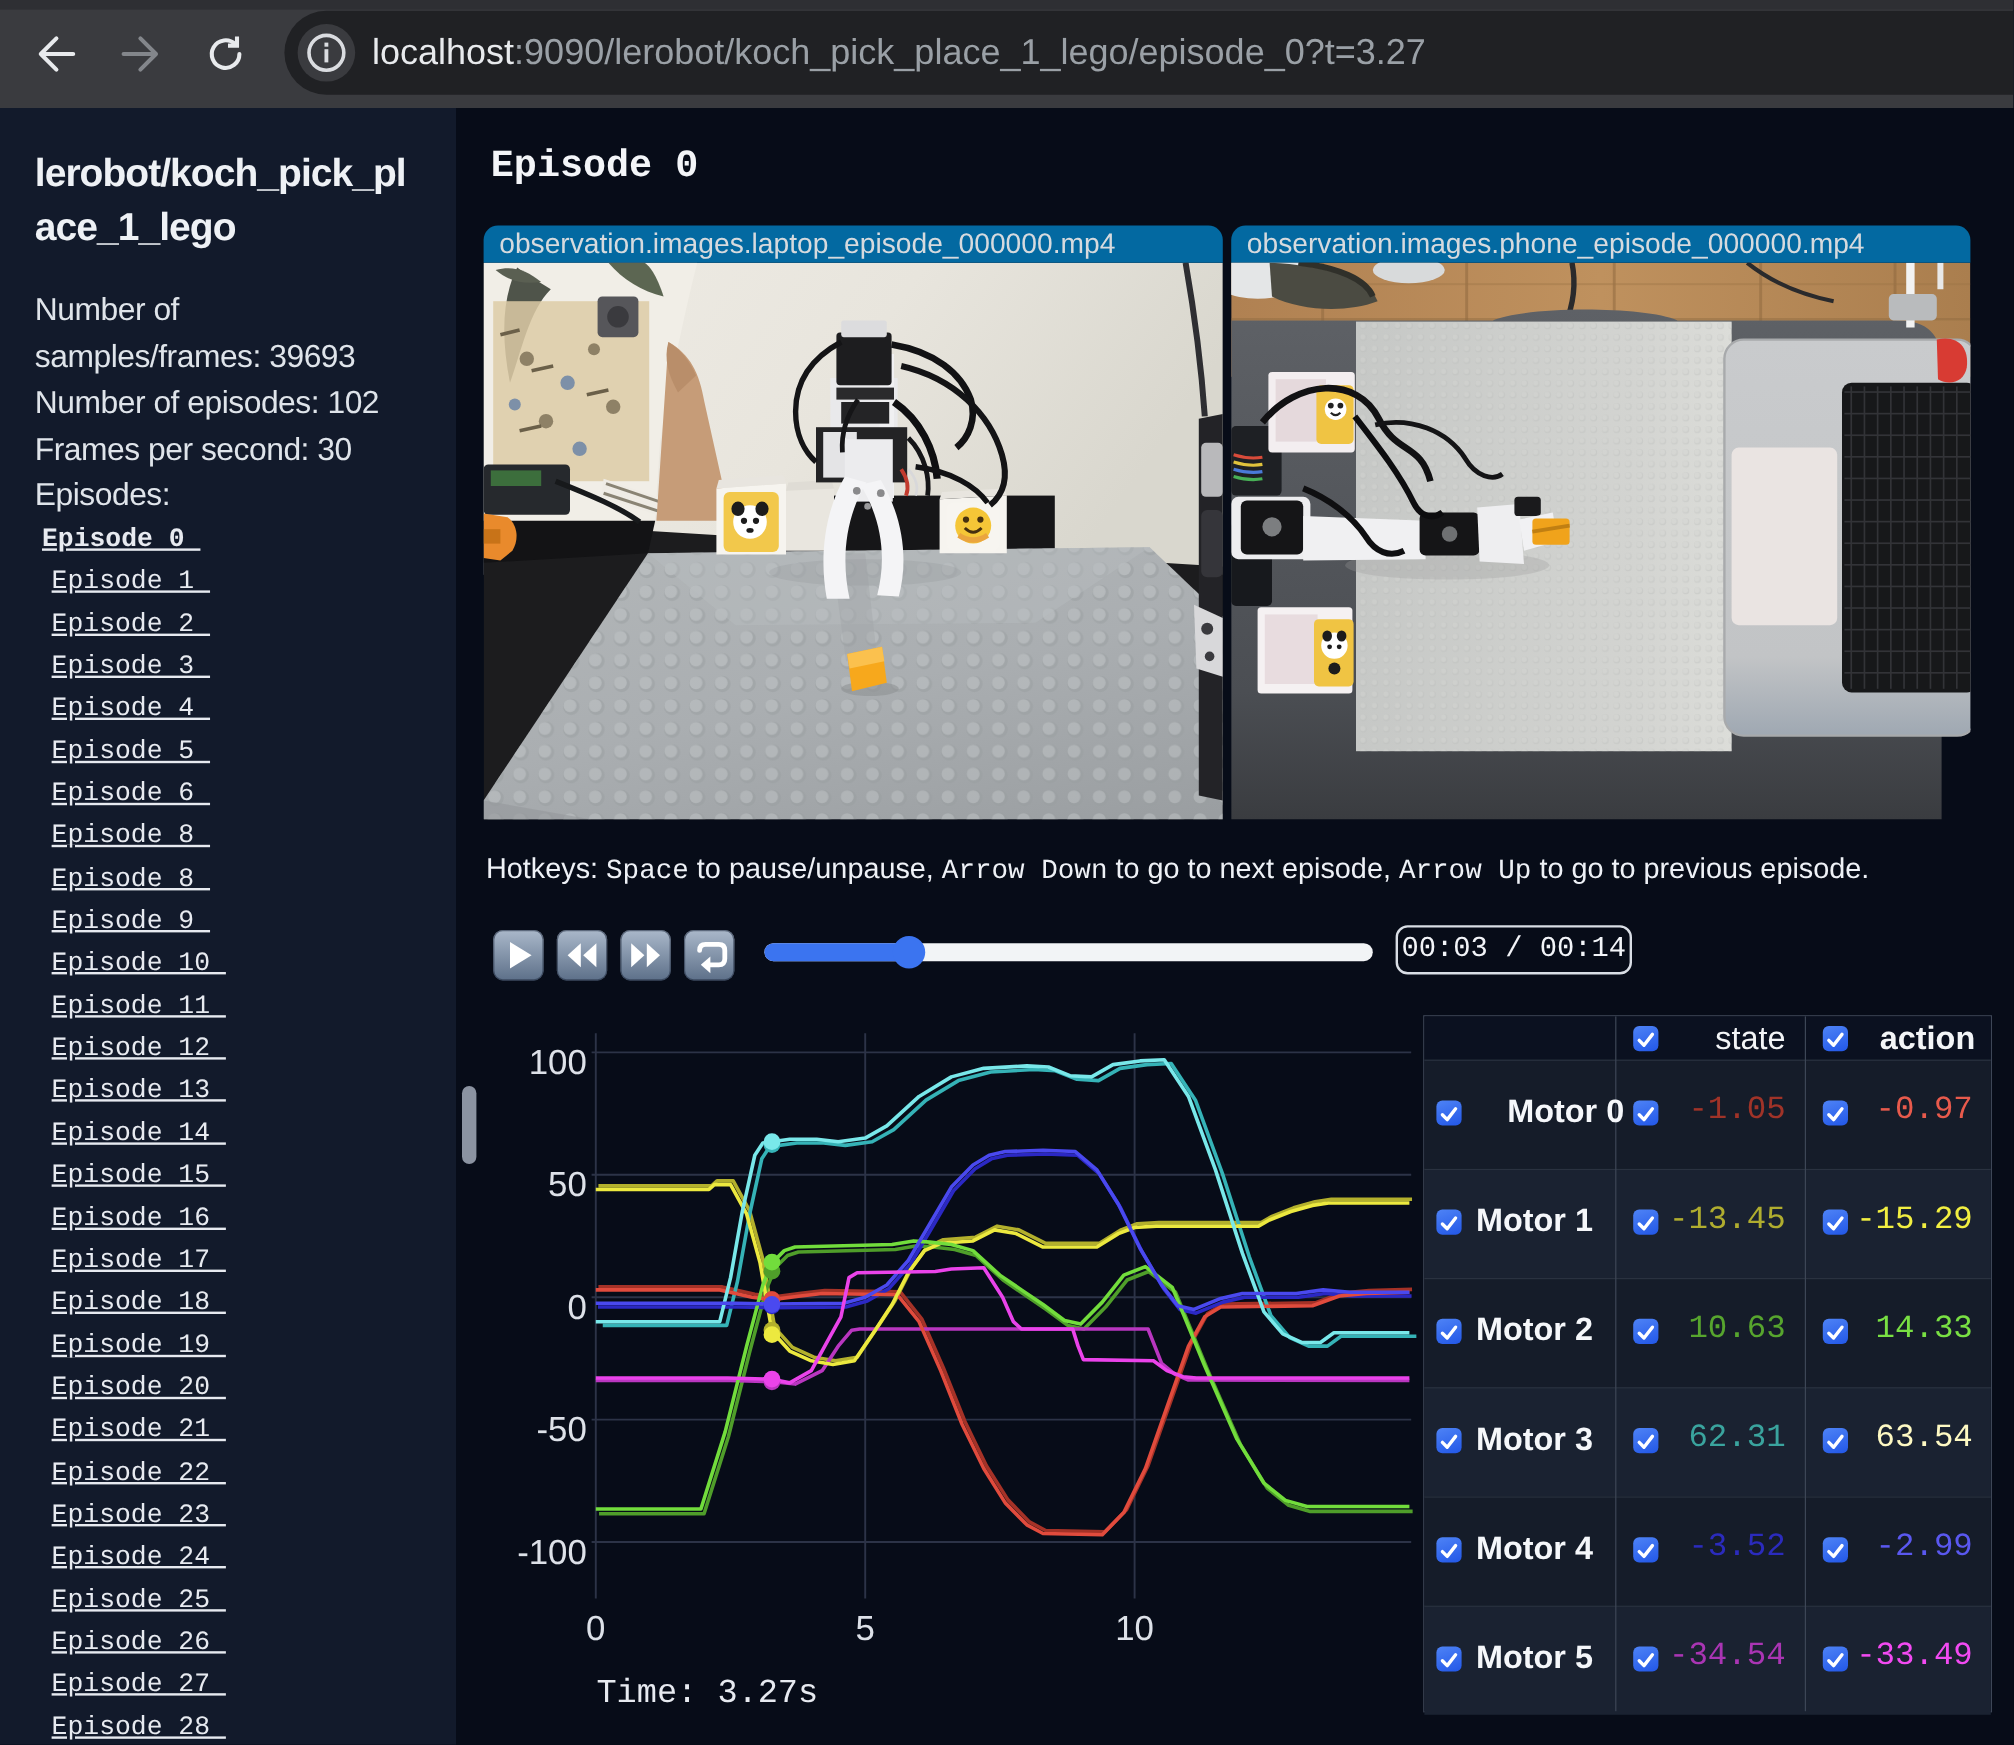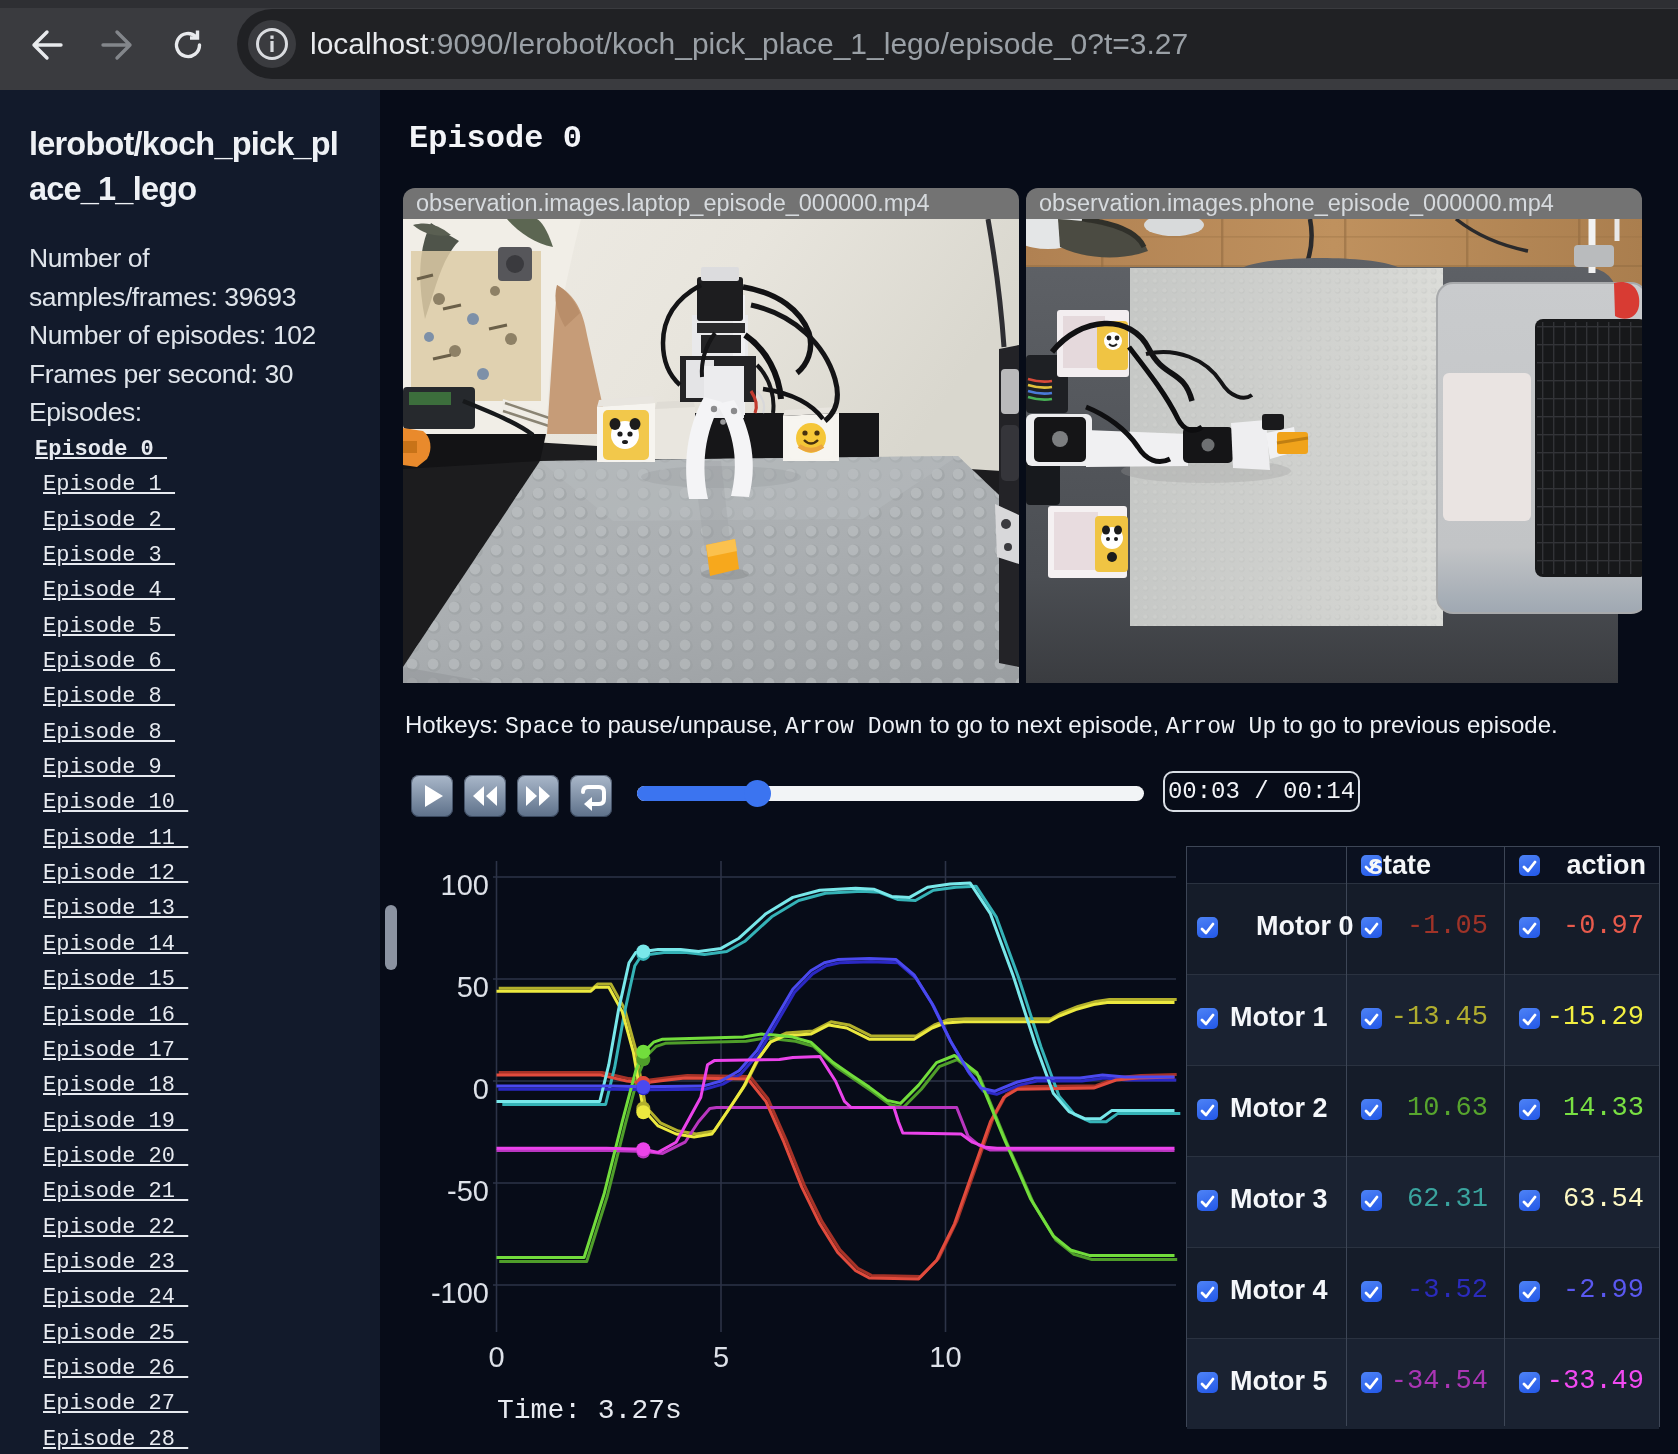--- a/index.html
+++ b/index.html
@@ -24,21 +24,21 @@
   #sbinfo { left:29px; top:239px; width:300px; font-size:26.5px; line-height:38.6px; color:#dfe4ea; letter-spacing:-0.4px; }
   #eplist { left:0px; top:432px; font-size:22px; line-height:35.35px; color:#e7eaf0; }
   #eplist .ep { display:block; padding-left:43px; text-decoration:underline; white-space:pre; }
   #eplist .ep.b { padding-left:35px; font-weight:bold; }
 
   
   #main { left:380px; top:90px; width:1298px; height:1364px; background:#070c18; }
   #h1 { left:409px; top:120px; font-size:32px; font-weight:bold; color:#f3f5f8; }
   .vidpanel { top:188px; width:616px; height:495px; }
   #vid1 { left:403px; } #vid2 { left:1026px; }
-  .vidhdr { position:absolute; left:0; top:0; width:616px; height:31px; background:#737373; border-radius:12px 12px 0 0; color:#d6dade; font-size:23.5px; line-height:31px; padding-left:13px; white-space:nowrap; overflow:hidden; }
+  .vidhdr { position:absolute; left:0; top:0; width:616px; height:31px; background:#0369a1; border-radius:12px 12px 0 0; color:#d6dade; font-size:23.5px; line-height:31px; padding-left:13px; white-space:nowrap; overflow:hidden; }
   .vidbody { position:absolute; left:0; top:31px; width:616px; height:464px; }
   #hotkeys { left:405px; top:711px; font-size:24px; color:#eef1f6; }
   #hotkeys .mono { font-size:23px; }
 
   
   .ctlbtn { top:775px; width:42px; height:42px; border-radius:8px; background:linear-gradient(#aab8ca, #5d7089); box-shadow:inset 0 0 0 1px rgba(30,40,60,.55); }
   .ctlbtn svg { position:absolute; left:0; top:0; }
   #btn1 { left:411px; } #btn2 { left:464px; } #btn3 { left:517px; } #btn4 { left:570px; }
   #slider-track { left:637px; top:786px; width:507px; height:15px; border-radius:8px; background:#f2f4f6; }
   #slider-fill { left:637px; top:786px; width:121px; height:15px; border-radius:8px 0 0 8px; background:#3b74f0; }
@@ -435,21 +435,21 @@
 <div class="hline" style="top:309px;"></div>
 <div class="hline" style="top:400px;"></div>
 <div class="hline" style="top:491px;"></div>
 <div class="cline" style="left:159px;"></div>
 <div class="cline" style="left:317px;"></div>
 <div class="cbx" style="left:174px;top:8px;">
       <svg width="17" height="17" viewBox="0 0 17 17">
         <path d="M3 9 L7 13 L14 4" stroke="#fff" stroke-width="2.8" fill="none" stroke-linecap="round" stroke-linejoin="round"></path>
       </svg>
     </div>
-<div class="abs" style="left:181px;top:3px;width:120px;font-weight:bold;">state</div>
+<div class="abs" style="left:181px;top:3px;width:120px;text-align:right;font-weight:normal;">state</div>
 <div class="cbx" style="left:332px;top:8px;">
       <svg width="17" height="17" viewBox="0 0 17 17">
         <path d="M3 9 L7 13 L14 4" stroke="#fff" stroke-width="2.8" fill="none" stroke-linecap="round" stroke-linejoin="round"></path>
       </svg>
     </div>
 <div class="abs" style="left:337px;top:3px;width:122px;text-align:right;font-weight:bold;">action</div>
 <div class="cbx" style="left:10px;top:70px;">
       <svg width="17" height="17" viewBox="0 0 17 17">
         <path d="M3 9 L7 13 L14 4" stroke="#fff" stroke-width="2.8" fill="none" stroke-linecap="round" stroke-linejoin="round"></path>
       </svg>

